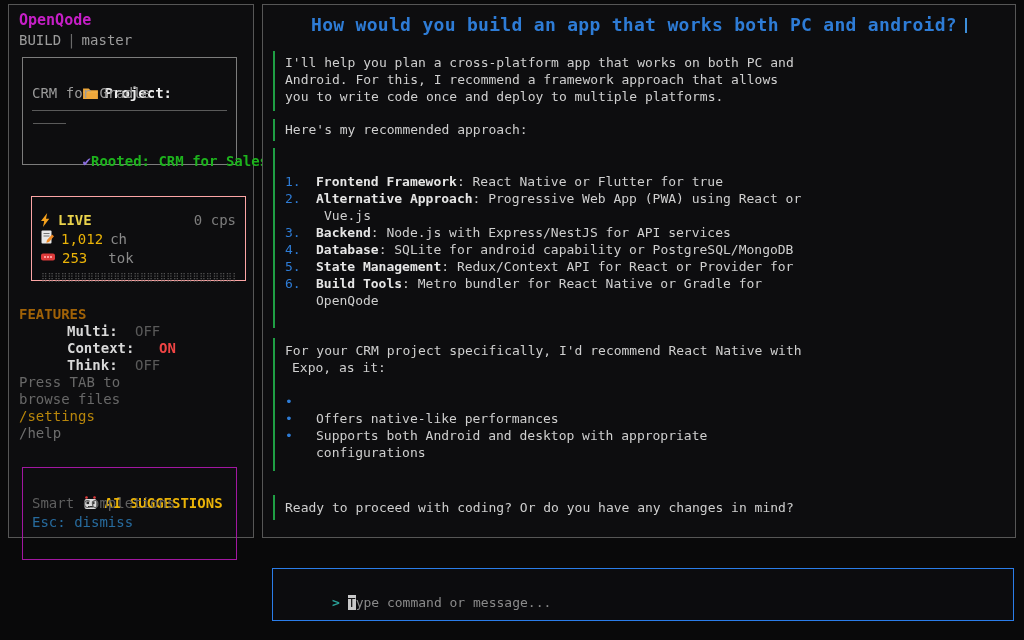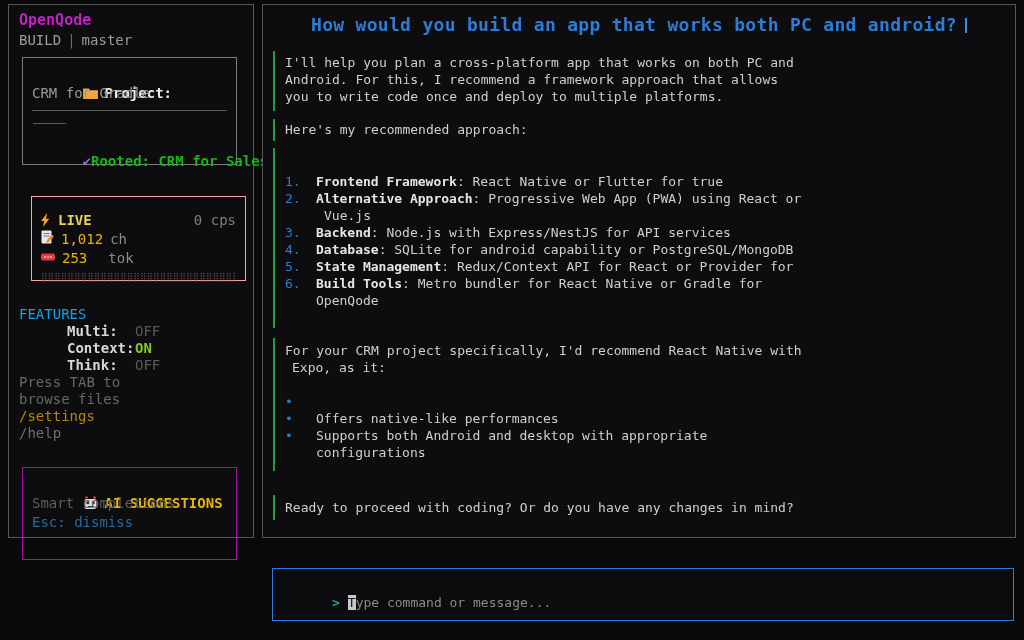--- a/index.html
+++ b/index.html
@@ -29,24 +29,24 @@
   .live-row { display:flex; justify-content:space-between; height:19px; line-height:19px; }
   .live-title { color:#ead34c; font-weight:bold; }
   .cps { color:#7d7d7d; }
   .stat-num { color:#eab308; }
   .stat-unit { color:#8a8a8a; }
   .waveform { font-size:9px; color:#525252; white-space:nowrap; overflow:hidden;
               height:14px; line-height:14px; margin-top:2px; }
 
   .features { position:absolute; left:10px; top:301px; line-height:17px; }
   .features div { height:17px; white-space:pre; }
-  .features-title { color:#0ea5e9; font-weight:normal; }
+  .features-title { color:#a16207; font-weight:bold; }
   .feat-label { display:inline-block; width:68px; color:#d8d8d8; font-weight:bold;margin-left:48px; }
   .val-off { color:#5a5a5a; }
-  .val-on { color:#84cc16; font-weight:bold; }
+  .val-on { color:#ef4444; font-weight:bold;margin-left:24px; }
   .hint { color:#686868; }
   .cmd-settings { color:#b8860b; }
   .cmd-help { color:#6e6e6e; }
 
   .ai-box { position:absolute; left:13px; top:462px; width:215px; height:93px;
             border:1px solid #a117a1; padding:6px 9px; }
   .ai-box .row { height:19.5px; line-height:19.5px; }
   .ai-title { color:#eab308; font-weight:bold; }
   .ai-sub { color:#5f5f5f; }
   .ai-tab { color:#2f81c7; }

